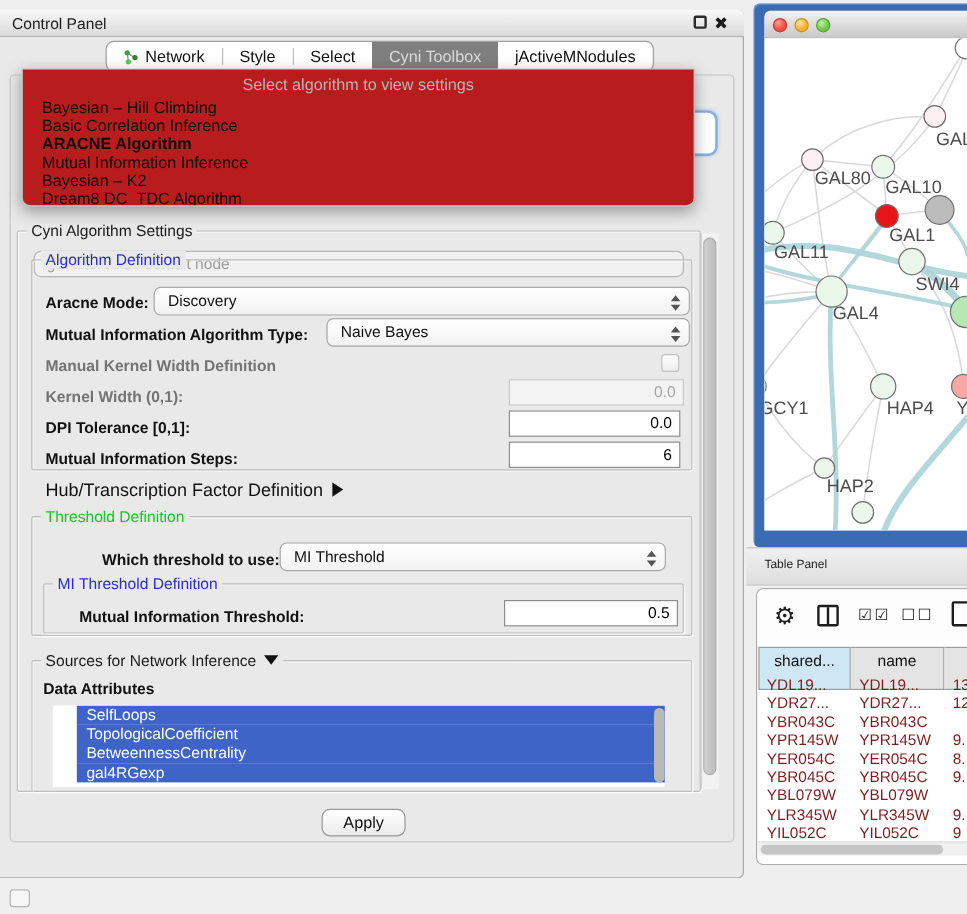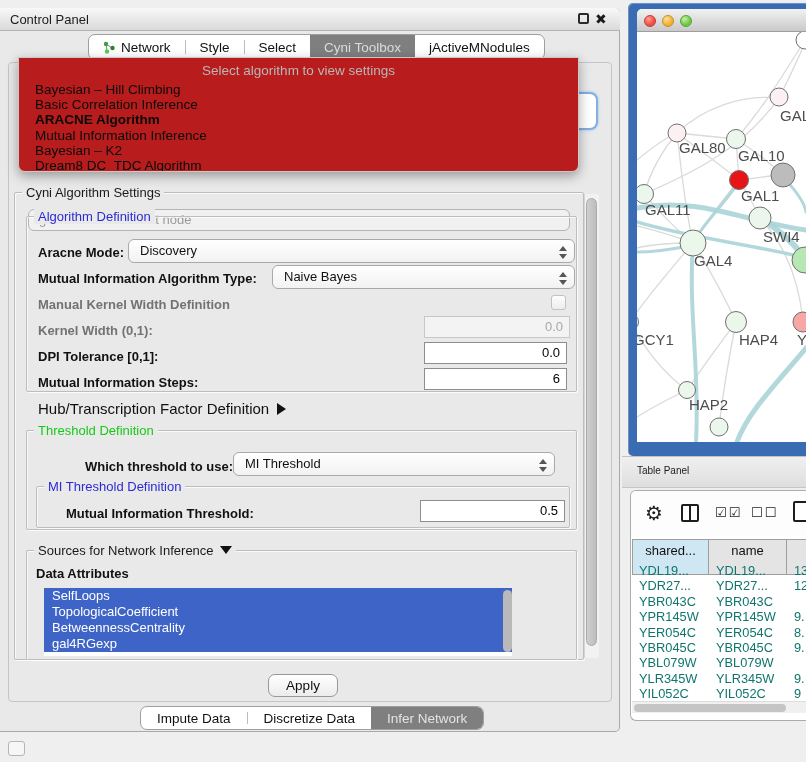--- a/index.html
+++ b/index.html
@@ -57,21 +57,21 @@
 
   .tfield{border:1px solid #8d8d8d;background:#fff;font-size:13px;line-height:20px;text-align:right;padding-right:6px;color:#000;}
   .tfield.dis{border:1px solid #c7c7c7;background:#f3f3f3;color:#a8a8a8;}
 
   .chk{width:15px;height:15px;border:1px solid #c2c2c2;border-radius:3px;background:linear-gradient(#fdfdfd,#ededed);}
 
   .tri-right{display:inline-block;width:0;height:0;border-top:6px solid transparent;border-bottom:6px solid transparent;border-left:9px solid #111;margin-left:8px;vertical-align:-1px;}
   .tri-down{display:inline-block;width:0;height:0;border-left:6px solid transparent;border-right:6px solid transparent;border-top:8px solid #111;margin-left:6px;vertical-align:1px;}
 
   
-  .attr-list{left:44px;top:588px;width:468px;height:68px;background:#fff;overflow:hidden;}
+  .attr-list{left:44px;top:588px;width:510px;height:68px;background:#fff;overflow:hidden;padding-left:20px;}
   .attr-item{height:16px;background:var(--selection-blue);color:#fff;font-size:13px;line-height:15px;padding-left:8px;width:501px;}
   .list-scroll{position:absolute;right:0;top:2px;width:9px;height:62px;background:#b9b9b9;border-radius:5px;}
 
   
   .vscroll-track{left:584px;top:194px;width:15px;height:464px;background:#f2f2f2;border-left:1px solid #d5d5d5;border-radius:0 3px 3px 0;}
   .vscroll-thumb{left:586px;top:198px;width:11px;height:448px;background:linear-gradient(90deg,#cfcfcf,#bdbdbd);border-radius:6px;border:1px solid #ababab;}
 
   
   .applybtn{left:268px;top:674px;width:70px;height:23px;background:linear-gradient(#ffffff,#ececec);border:1px solid #989898;border-radius:7px;font-size:13.5px;text-align:center;line-height:21px;color:#111;}
   .btabs{left:140px;top:706px;height:24px;background:#fff;border:1px solid #9f9f9f;border-radius:7px;display:flex;overflow:hidden;}
@@ -104,21 +104,21 @@
   .colsicon{position:absolute;left:50px;top:13px;width:18px;height:18px;border:2px solid #1d1d1d;border-radius:2px;}
   .colsicon::after{content:"";position:absolute;left:6px;top:0;width:2px;height:14px;background:#1d1d1d;}
   .checkpair{position:absolute;left:84px;top:14px;font-size:13px;color:#1d1d1d;letter-spacing:2px;}
   .boxpair{position:absolute;left:120px;top:14px;font-size:13px;color:#1d1d1d;letter-spacing:2px;}
   .docicon{position:absolute;left:162px;top:10px;width:15px;height:21px;border:2px solid #1d1d1d;border-radius:2px;background:#fff;}
   .thead{position:absolute;left:1px;top:48px;display:flex;height:36px;}
   .th{border:1px solid #9e9e9e;border-left:none;font-size:13px;text-align:center;line-height:22px;color:#111;background:#e4e4e4;}
   .th:first-child{border-left:1px solid #9e9e9e;background:#cfe7f3;}
   .tbody{position:absolute;left:1px;top:72px;width:174px;height:138px;overflow:hidden;font-size:12.8px;}
   .tr{display:flex;height:15.4px;line-height:15.4px;}
-  .td{overflow:hidden;white-space:nowrap;padding-left:7px;color:#0f766e;}
+  .td{overflow:hidden;white-space:nowrap;padding-left:7px;color:#7f1d1d;}
   .hscroll-track{position:absolute;left:1px;top:210px;width:174px;height:12px;background:#f0f0f0;border-top:1px solid #dcdcdc;}
   .hscroll-thumb{position:absolute;left:2px;top:2px;width:152px;height:8px;background:#c5c5c5;border-radius:4px;}
 </style>
 </head>
 <body>
 
 <div id="screen">
 
   <div class="abs cpanel"></div>
 
@@ -240,32 +240,20 @@
   <div class="abs flabel" style="left:36px;top:566px;">Data Attributes</div>
   <div class="abs attr-list">
     <div class="attr-item">SelfLoops</div>
     <div class="attr-item">TopologicalCoefficient</div>
     <div class="attr-item">BetweennessCentrality</div>
     <div class="attr-item">gal4RGexp</div>
     <div class="list-scroll"></div>
   </div>
 
   <div class="abs applybtn">Apply</div>
-  <div class="abs btabs">
-    <div class="btab">
-        <span>Impute Data</span>
-      </div>
-    <div class="tabsep"></div>
-    <div class="btab">
-        <span>Discretize Data</span>
-      </div>
-    <div class="btab sel">
-        <span>Infer Network</span>
-      </div>
-  </div>
 
   <div class="abs mini-icon"></div>
 
   <div class="abs netframe"></div>
   <div class="abs netwin">
     <div class="net-titlebar">
       <span class="tlight tl-red"></span>
       <span class="tlight tl-yellow"></span>
       <span class="tlight tl-green"></span>
     </div>

